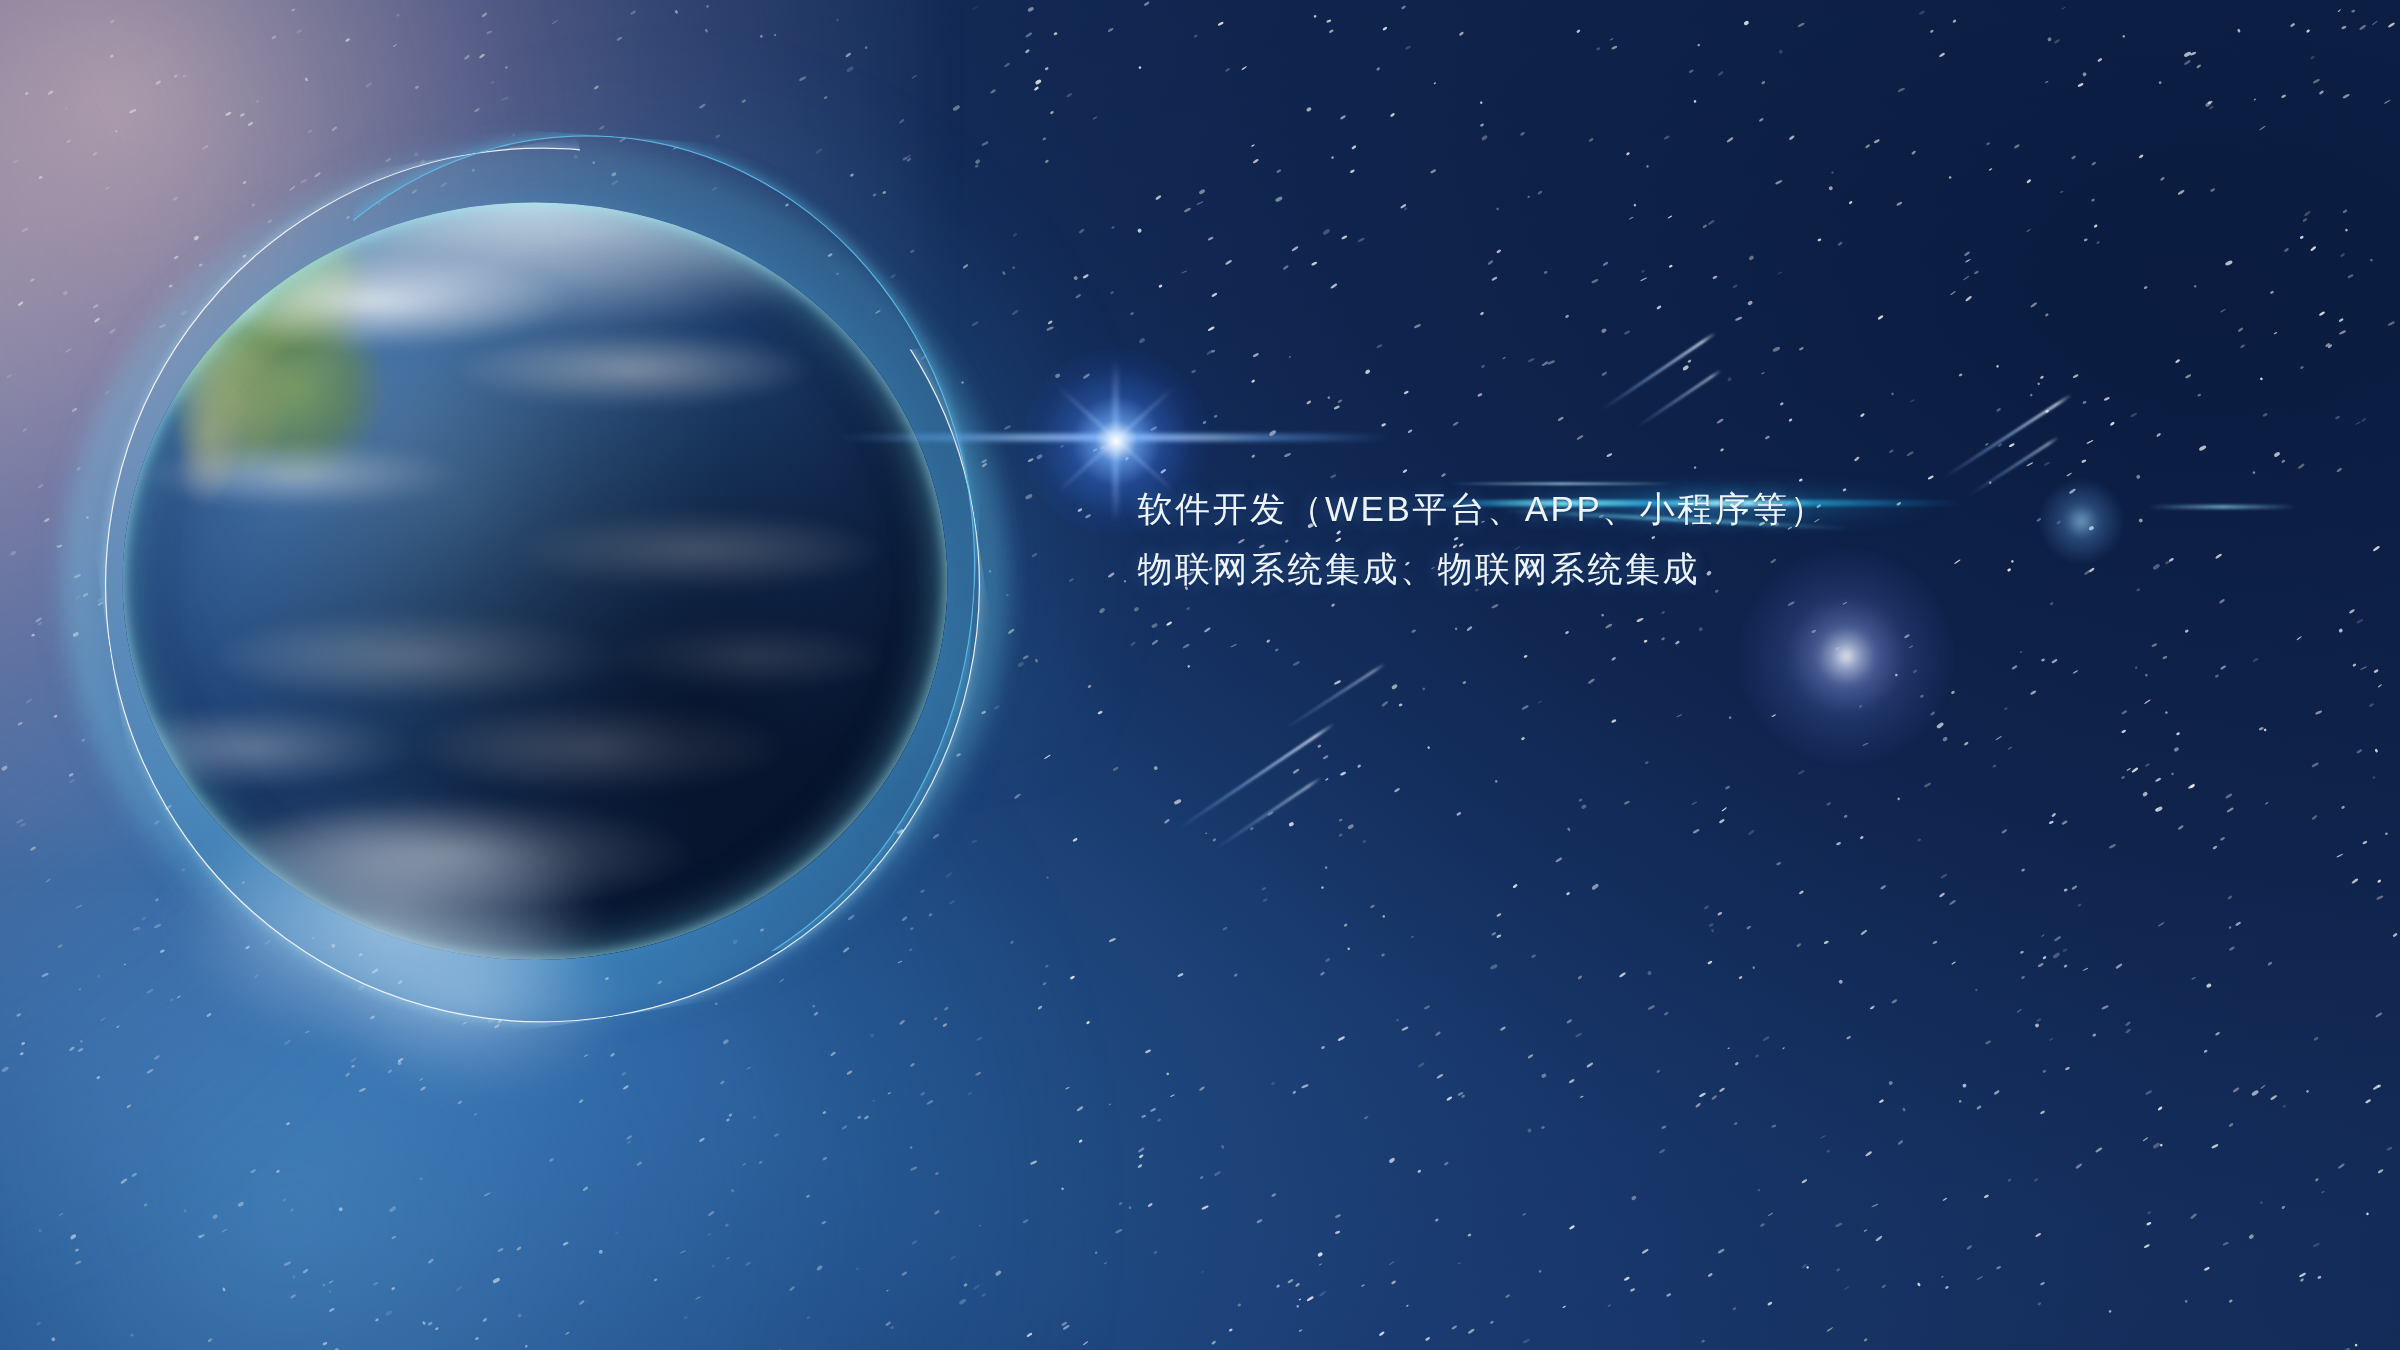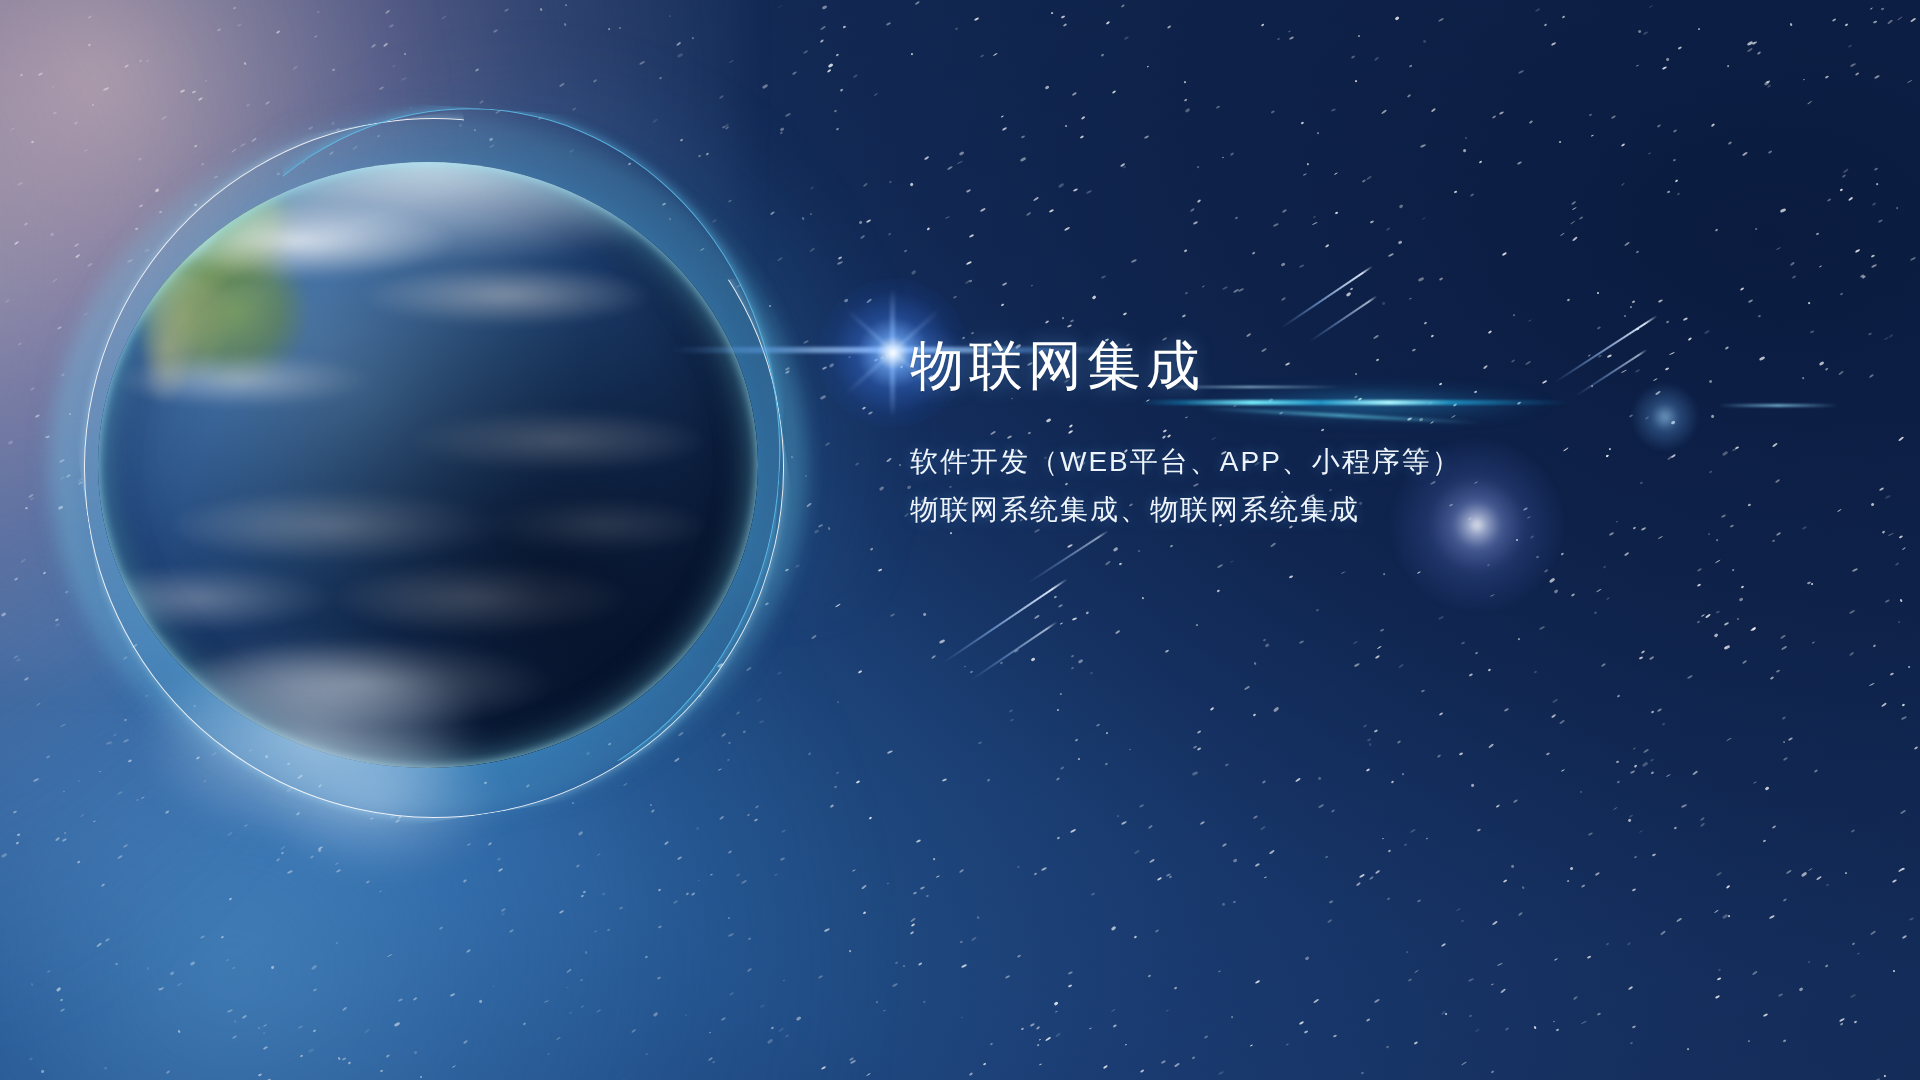--- a/index.html
+++ b/index.html
@@ -1608,20 +1608,19 @@
 
   <div class="streak-cyan-glow"></div>
   <div class="streak-cyan"></div>
   <div class="streak-cyan2"></div>
   <div class="streak-thin"></div>
   <div class="flare-core flare-b"></div>
   <div class="flare-core flare-c"></div>
   <div class="streak-right"></div>
 
   <div id="copy">
-    <div class="title">物联网集成</div>
     <div class="sub">
       <span class="line">软件开发（WEB平台、APP、小程序等）</span>
       <span class="line">物联网系统集成、物联网系统集成</span>
     </div>
   </div>
 
 </div>
 
 </body></html>

